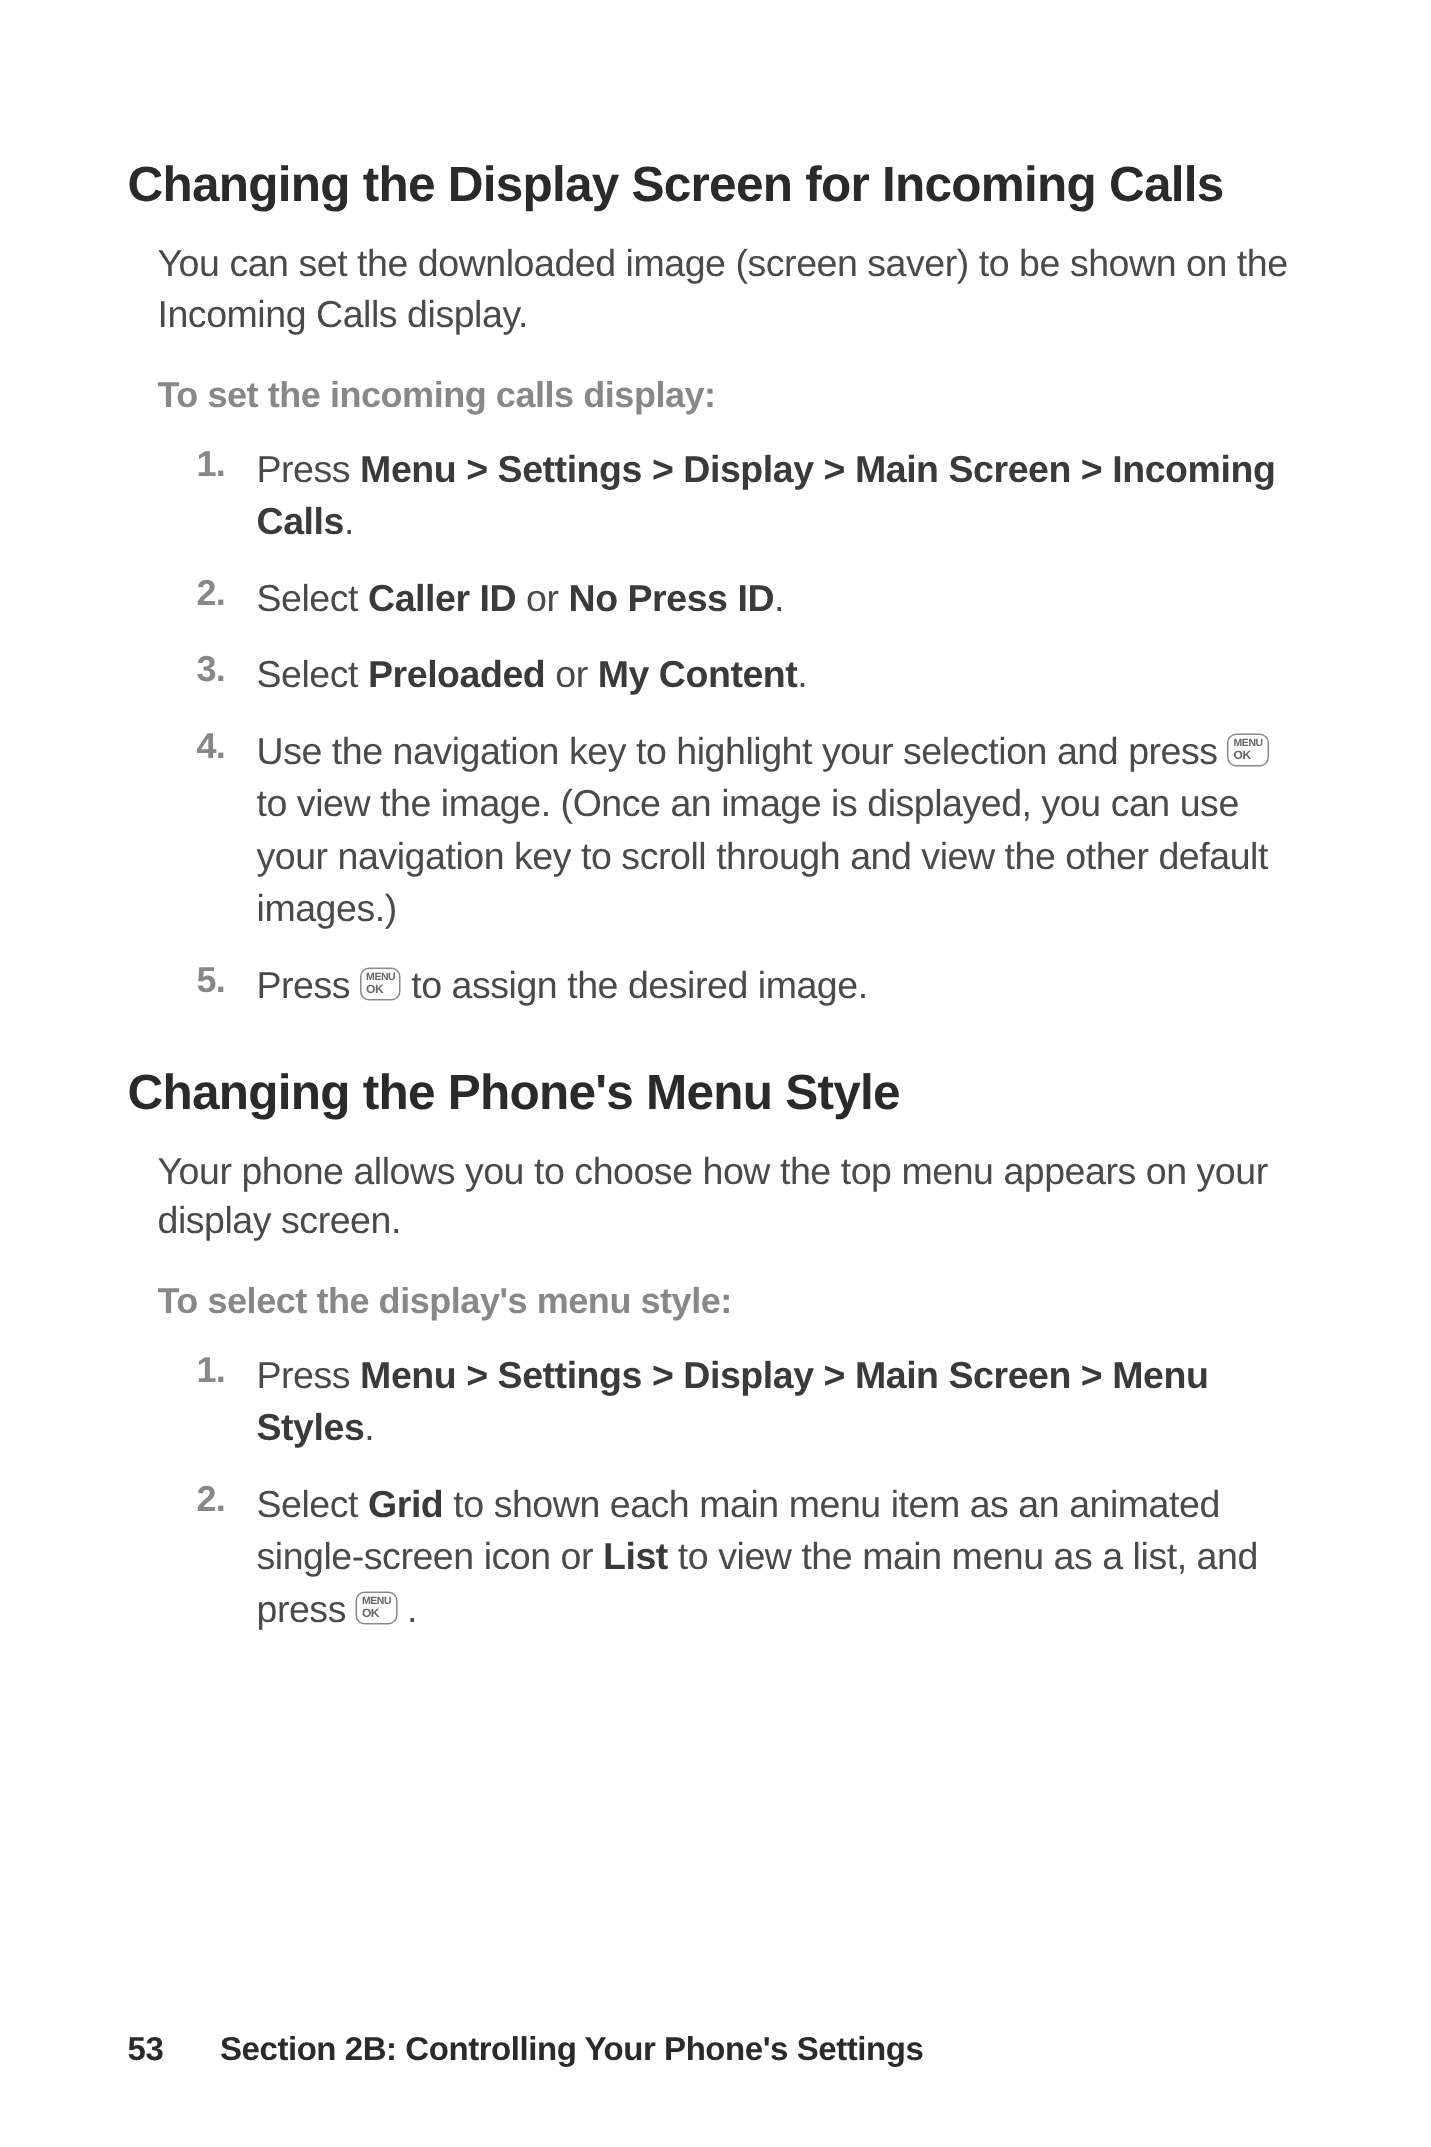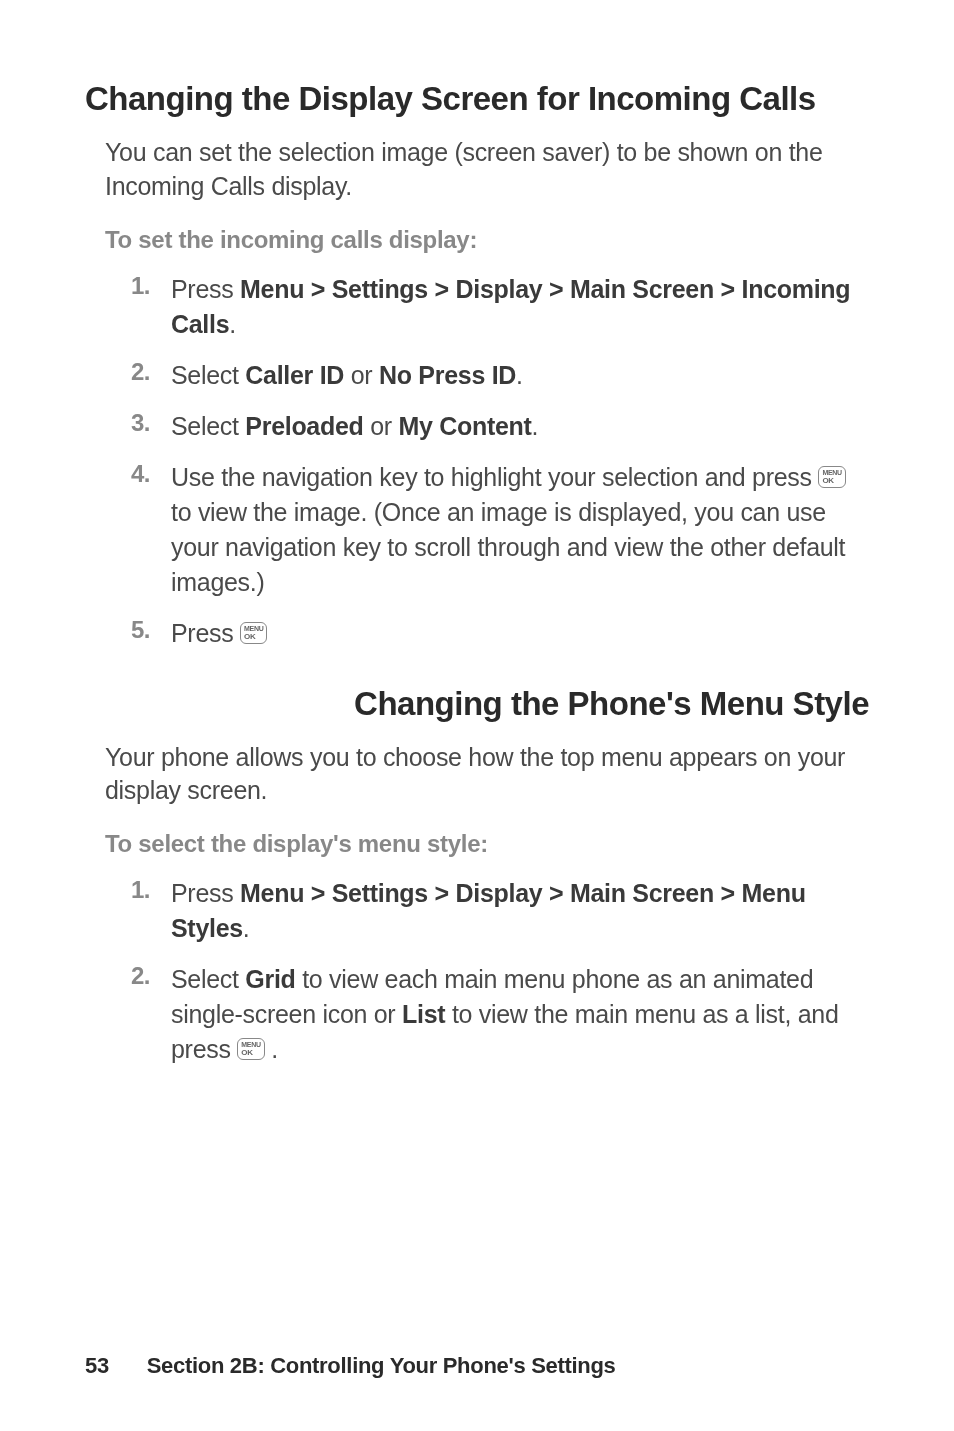--- a/index.html
+++ b/index.html
@@ -15,20 +15,21 @@
       color: #3a3a3a;
       padding: 80px 85px 50px 85px;
       position: relative;
     }
     h2 {
       font-size: 33px;
       font-weight: 700;
       color: #2a2a2a;
       letter-spacing: -0.5px;
       margin-bottom: 18px;
+      margin-top: 24px;
     }
     .body-text {
       font-size: 25px;
       color: #4a4a4a;
       line-height: 1.35;
       letter-spacing: -0.3px;
       margin-left: 20px;
       margin-bottom: 22px;
     }
     .subheading {
@@ -85,21 +86,20 @@
       display: block;
       font-size: 7px;
     }
     .menu-ok-icon .ok-line {
       display: block;
       font-size: 8px;
       margin-top: 1px;
     }
     .section-gap {
       margin-top: 34px;
-      text-align: right;
     }
     .footer {
       position: absolute;
       bottom: 52px;
       left: 85px;
       font-size: 22px;
       color: #2a2a2a;
       letter-spacing: -0.3px;
     }
     .footer .page-num {
@@ -108,21 +108,21 @@
     }
     .footer .footer-title {
       font-weight: 700;
     }
   </style>
 </head>
 <body>
 
 <h2>Changing the Display Screen for Incoming Calls</h2>
 
-<p class="body-text">You can set the selection image (screen saver) to be shown on the Incoming Calls display.</p>
+<p class="body-text">You can set the downloaded image (screen saver) to be shown on the Incoming Calls display.</p>
 
 <p class="subheading">To set the incoming calls display:</p>
 
 <ol>
   <li>
     <span class="num">1.</span>
     <span class="li-text">
       <span>Press </span><b>Menu &gt; Settings &gt; Display &gt; Main Screen &gt; Incoming Calls</b><span>.</span>
     </span>
   </li>
@@ -140,42 +140,42 @@
   </li>
   <li>
     <span class="num">4.</span>
     <span class="li-text">
       <span>Use the navigation key to highlight your selection and press </span><span class="menu-ok-icon"><span class="menu-line">MENU</span><span class="ok-line">OK</span></span><span> to view the image. (Once an image is displayed, you can use your navigation key to scroll through and view the other default images.)</span>
     </span>
   </li>
   <li>
     <span class="num">5.</span>
     <span class="li-text">
-      <span>Press </span><span class="menu-ok-icon"><span class="menu-line">MENU</span><span class="ok-line">OK</span></span>
+      <span>Press </span><span class="menu-ok-icon"><span class="menu-line">MENU</span><span class="ok-line">OK</span></span><span> to assign the desired image.</span>
     </span>
   </li>
 </ol>
 
 <h2 class="section-gap">Changing the Phone's Menu Style</h2>
 
 <p class="body-text">Your phone allows you to choose how the top menu appears on your display screen.</p>
 
 <p class="subheading">To select the display's menu style:</p>
 
 <ol>
   <li>
     <span class="num">1.</span>
     <span class="li-text">
       <span>Press </span><b>Menu &gt; Settings &gt; Display &gt; Main Screen &gt; Menu Styles</b><span>.</span>
     </span>
   </li>
   <li>
     <span class="num">2.</span>
     <span class="li-text">
-      <span>Select </span><b>Grid</b><span> to view each main menu phone as an animated single-screen icon or </span><b>List</b><span> to view the main menu as a list, and press </span><span class="menu-ok-icon"><span class="menu-line">MENU</span><span class="ok-line">OK</span></span><span> .</span>
+      <span>Select </span><b>Grid</b><span> to shown each main menu item as an animated single-screen icon or </span><b>List</b><span> to view the main menu as a list, and press </span><span class="menu-ok-icon"><span class="menu-line">MENU</span><span class="ok-line">OK</span></span><span> .</span>
     </span>
   </li>
 </ol>
 
 <div class="footer">
   <span class="page-num">53</span>
   <span class="footer-title">Section 2B: Controlling Your Phone's Settings</span>
 </div>
 
 </body></html>

